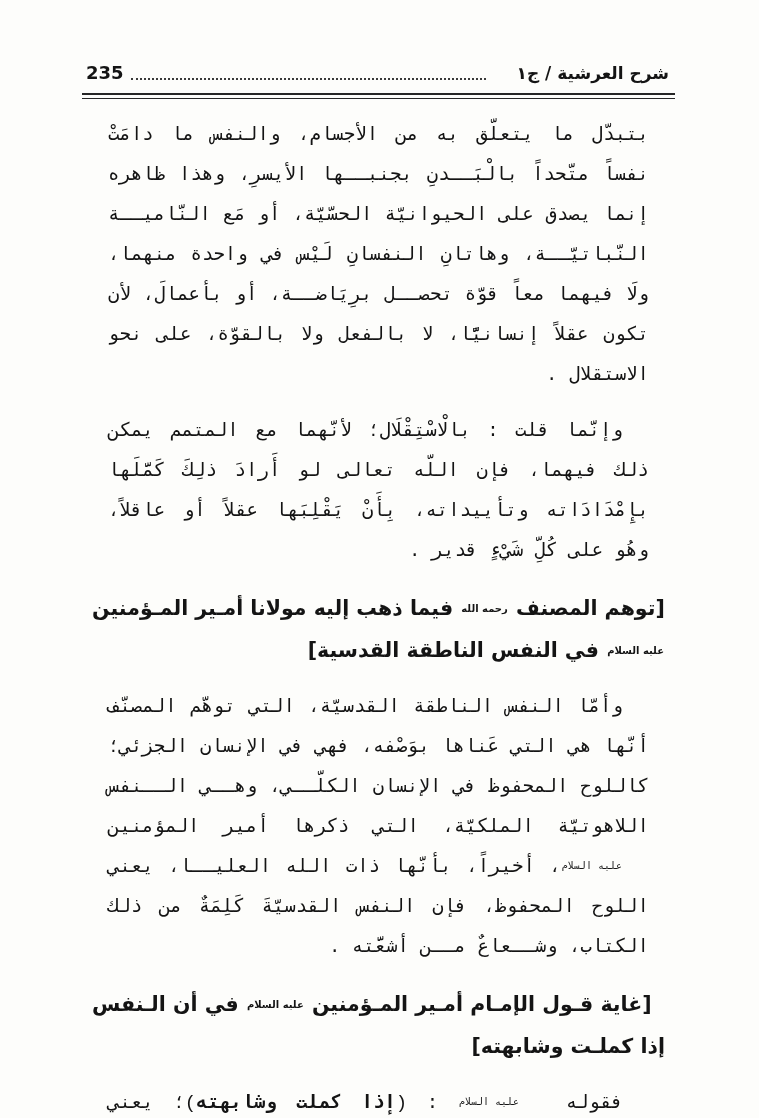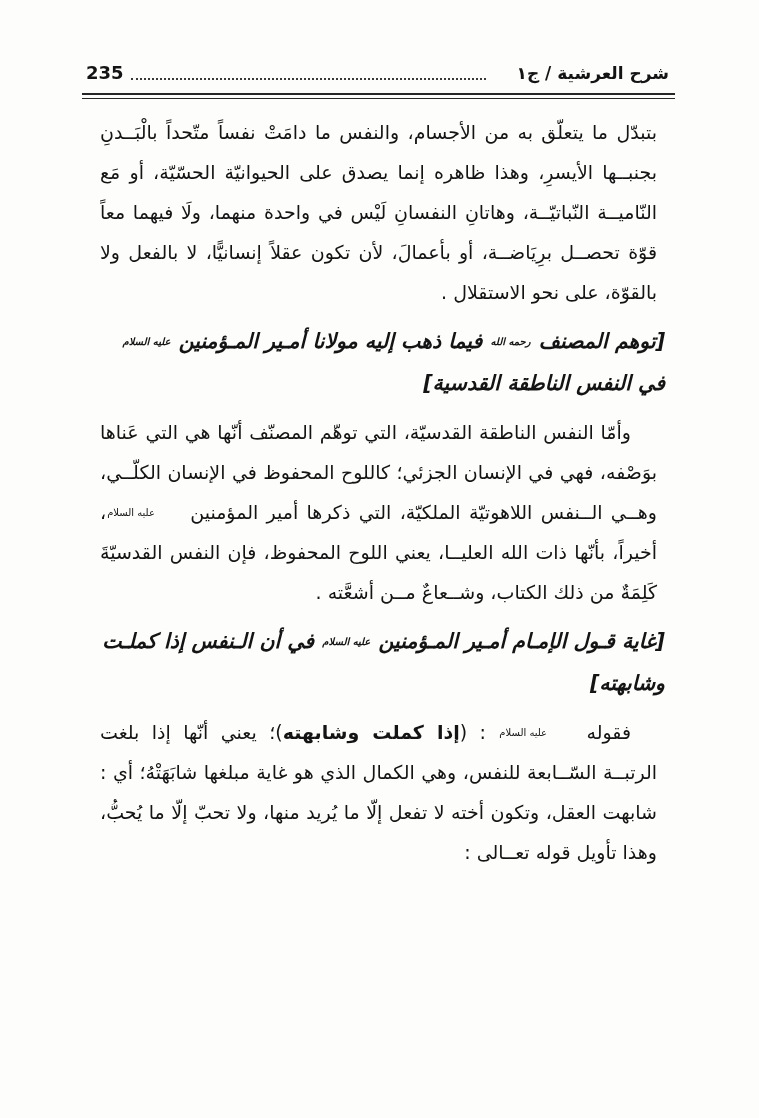--- a/index.html
+++ b/index.html
@@ -47,30 +47,29 @@
     border-bottom:1.3px solid #262626;
   }
   
   .body-text{
     margin:13px 94px 0 92px;
     font-size:19px;
     line-height:40px;
     text-align:justify;
     text-align-last:right;
   }
-  .para{margin:8px;}
+  .para{margin:16px;font-family:Liberation Mono, monospace;}
   .para.indent{text-indent:26px;}
   .heading{
     font-weight:bold;
     font-size:20.5px;
     line-height:42px;
-    text-align:right;
+    text-align:left;
     margin:3px 0;
     letter-spacing:.2px;
-    font-style:italic;
   }
   .b{font-weight:bold;}
   .hon{
     font-size:10px;
     font-weight:inherit;
     display:inline-block;
     transform:translateY(-3px);
     line-height:1;
     white-space:nowrap;
     margin:0 1px;
@@ -86,20 +85,21 @@
     <span class="leader"></span>
     <span class="page-number">235</span>
   </div>
 
   <div class="header-rule"></div>
 
   <div class="body-text">
 
     <p class="para"><span>بتبدّل ما يتعلّق به من الأجسام، والنفس ما دامَتْ نفساً متّحداً بالْبَــدنِ بجنبــها الأيسرِ، وهذا ظاهره إنما يصدق على الحيوانيّة الحسّيّة، أو مَع النّاميــة النّباتيّــة، وهاتانِ النفسانِ لَيْس في واحدة منهما، ولَا فيهما معاً قوّة تحصــل برِيَاضــة، أو بأعمالَ، لأن تكون عقلاً إنسانيًّا، لا بالفعل ولا بالقوّة، على نحو الاستقلال .</span></p>
 
+    <p class="para indent"><span>وإنّما قلت : بالْاسْتِقْلَال؛ لأنّهما مع المتمم يمكن ذلك فيهما، فإن اللّه تعالى لو أَرادَ ذلِكَ كَمَّلَها بإِمْدَادَاته وتأييداته، بِأَنْ يَقْلِبَها عقلاً أو عاقلاً، وهُو على كُلِّ شَيْءٍ قدير .</span></p>
 
     <div class="heading"><span>[توهم المصنف </span><span class="hon">رحمه الله</span><span> فيما ذهب إليه مولانا أمـير المـؤمنين </span><span class="hon">عليه السلام</span><span> في النفس الناطقة القدسية]</span></div>
 
     <p class="para indent"><span>وأمّا النفس الناطقة القدسيّة، التي توهّم المصنّف أنّها هي التي عَناها بوَصْفه، فهي في الإنسان الجزئي؛ كاللوح المحفوظ في الإنسان الكلّــي، وهــي الــنفس اللاهوتيّة الملكيّة، التي ذكرها أمير المؤمنين </span><span class="hon">عليه السلام</span><span>، أخيراً، بأنّها ذات الله العليــا، يعني اللوح المحفوظ، فإن النفس القدسيّةَ كَلِمَةٌ من ذلك الكتاب، وشــعاعٌ مــن أشعَّته .</span></p>
 
 
 
     <div class="heading"><span>[غاية قـول الإمـام أمـير المـؤمنين </span><span class="hon">عليه السلام</span><span> في أن الـنفس إذا كملـت وشابهته]</span></div>
 
     <p class="para indent"><span>فقوله </span><span class="hon">عليه السلام</span><span> : (</span><span class="b">إذا كملت وشابهته</span><span>)؛ يعني أنّها إذا بلغت الرتبــة السّــابعة للنفس، وهي الكمال الذي هو غاية مبلغها شابَهَتْهُ؛ أي : شابهت العقل، وتكون أخته لا تفعل إلّا ما يُريد منها، ولا تحبّ إلّا ما يُحبُّ، وهذا تأويل قوله تعــالى :</span></p>

